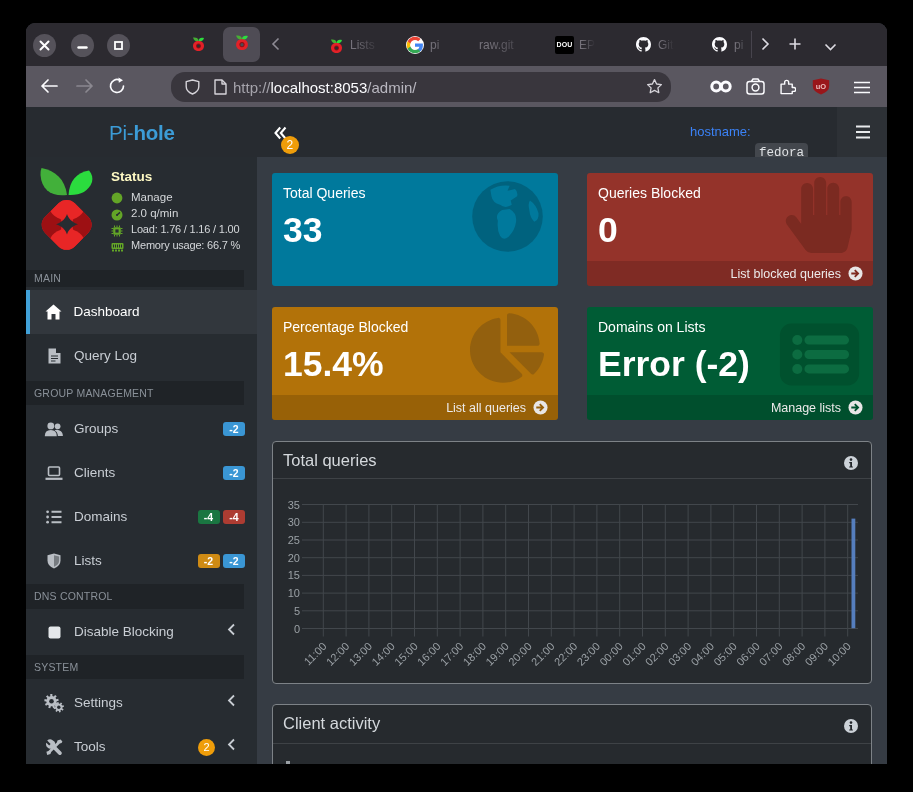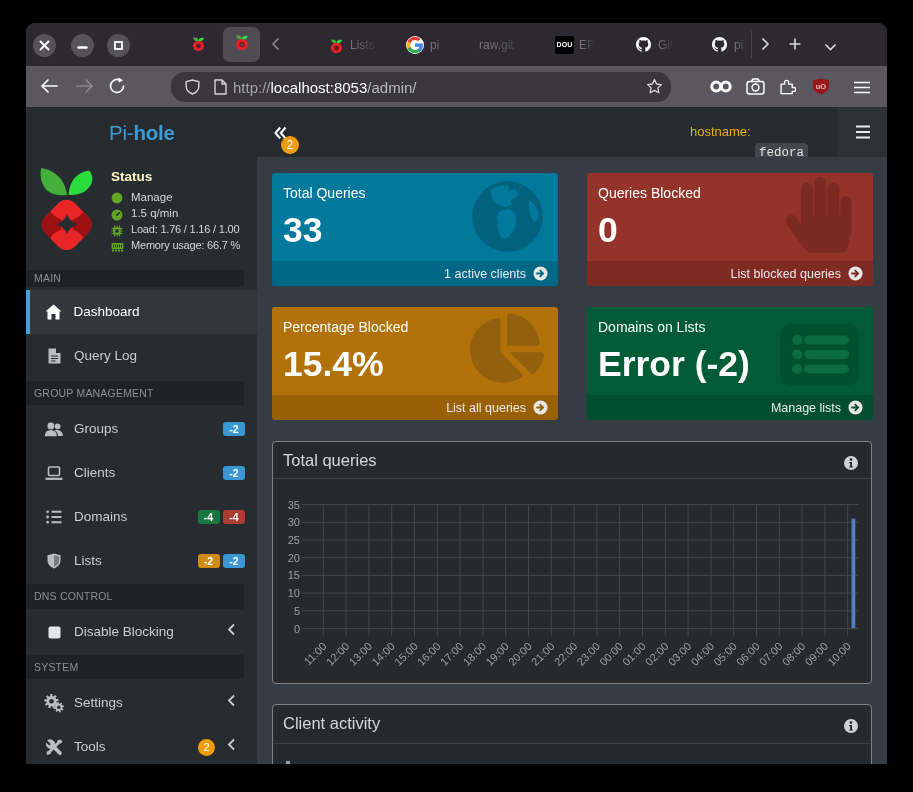--- a/index.html
+++ b/index.html
@@ -211,21 +211,21 @@
         </svg>
     </div>
   </div>
 
   <div id="navbar" class="abs">
     <div class="abs" style="left:83px;top:14px;font-size:20.5px;color:#3c9cd7;letter-spacing:-0.2px;"><span>Pi-</span><span style="font-weight:bold;">hole</span></div>
     <div class="abs" style="left:248px;top:19px;"><svg width="13" height="14" viewBox="0 0 13 14">
           <path d="M6.2 1.5 L1.5 7 L6.2 12.5 M11.5 1.5 L6.8 7 L11.5 12.5" stroke="#fff" stroke-width="2.1" fill="none"></path>
         </svg></div>
     <div class="abs" style="left:254.5px;top:28.7px;width:18.5px;height:18.5px;border-radius:50%;background:#ef9d0a;color:#fff;font-size:12px;text-align:center;line-height:18.5px;">2</div>
-    <div class="abs" style="left:664px;top:17px;font-size:13px;color:#eab308;">hostname:</div>
+    <div class="abs" style="left:664px;top:17px;font-size:13px;color:#3b82f6;">hostname:</div>
     <div class="abs" style="left:729px;top:14px;padding:2.5px 4px;background:#43474d;border-radius:4px;font-family:'Liberation Mono',monospace;font-size:12.5px;color:#dfe2e5;margin-top:22px;">fedora</div>
     <div class="abs" style="left:811px;top:0;width:50px;height:50px;background:#2d3136;"></div>
     <div class="abs" style="left:829px;top:18px;">
       <svg width="16" height="14" viewBox="0 0 16 14">
           <path d="M1 1.5 H15 M1 7 H15 M1 12.5 H15" stroke="#e8eaec" stroke-width="2"></path>
         </svg>
     </div>
   </div>
 
   <div id="sidebar" class="abs">
@@ -253,21 +253,21 @@
     <div class="abs" style="left:85px;top:12px;font-size:13.5px;font-weight:bold;color:#fef9c3;text-align:center;">Status</div>
     <div class="abs" style="left:85px;top:33px;"><svg width="12" height="12" viewBox="0 0 12 12">
           <circle cx="6" cy="6" r="5.4" fill="#63a527"></circle>
         </svg></div>
     <div class="abs" style="left:105px;top:34px;font-size:11.5px;color:#d4d7da;white-space:nowrap;">Manage</div>
     <div class="abs" style="left:85px;top:50px;"><svg width="12" height="12" viewBox="0 0 12 12">
           <circle cx="6" cy="6" r="5.5" fill="#63a527"></circle>
           <path d="M6 6 L9 3.4" stroke="#272c31" stroke-width="1.4"></path>
           <circle cx="6" cy="6" r="1.1" fill="#272c31"></circle>
         </svg></div>
-    <div class="abs" style="left:105px;top:50px;font-size:11.5px;color:#d4d7da;white-space:nowrap;">1.5 q/min</div>
+    <div class="abs" style="left:105px;top:50px;font-size:11.5px;color:#d4d7da;white-space:nowrap;">2.0 q/min</div>
     <div class="abs" style="left:85px;top:66px;"><svg width="12" height="12" viewBox="0 0 12 12">
           <rect x="2.2" y="2.2" width="7.6" height="7.6" rx="1.2" fill="#63a527"></rect>
           <rect x="4.4" y="4.4" width="3.2" height="3.2" fill="#272c31"></rect>
           <path d="M3.5 0.5 v1.7 M6 0.5 v1.7 M8.5 0.5 v1.7 M3.5 9.8 v1.7 M6 9.8 v1.7 M8.5 9.8 v1.7 M0.5 3.5 h1.7 M0.5 6 h1.7 M0.5 8.5 h1.7 M9.8 3.5 h1.7 M9.8 6 h1.7 M9.8 8.5 h1.7" stroke="#63a527" stroke-width="1"></path>
         </svg></div>
     <div class="abs" style="left:105px;top:66px;font-size:11px;letter-spacing:-0.2px;color:#d4d7da;white-space:nowrap;">Load: 1.76 / 1.16 / 1.00</div>
     <div class="abs" style="left:85px;top:82px;"><svg width="13" height="11" viewBox="0 0 13 11">
           <rect x="0.5" y="1" width="12" height="6" rx="1" fill="#63a527"></rect>
           <path d="M2.5 2.5 v3 M4.5 2.5 v3 M6.5 2.5 v3 M8.5 2.5 v3 M10.5 2.5 v3" stroke="#272c31" stroke-width="1"></path>
           <path d="M1 8.5 h2 M4 8.5 h2 M7 8.5 h2 M10 8.5 h2" stroke="#63a527" stroke-width="1.8"></path>
@@ -390,26 +390,20 @@
       <div class="cardico abs" style="right:12px;top:5px;">
         <svg width="77" height="77" viewBox="0 0 36 36">
             <circle cx="18" cy="18" r="16.5" fill="#00627e"></circle>
             <path d="M10 5.5 Q14 3 19 3.6 L18 6 L21.5 5.2 Q23 6.5 22.5 8.5 L19.5 10.5 L20 12.5 Q17 14.5 14.5 12.5 Q11 11.5 10.5 8.5 Z" fill="#00799c"></path>
             <path d="M15.5 15 L19 14.5 Q22.5 16.5 22 20.5 Q21.5 24.5 18.5 27.5 Q16 29.5 14.5 27 Q13 24 13.5 20 Q12 17 15.5 15 Z" fill="#00799c"></path>
             <path d="M28.5 10.5 Q31.5 12.5 32.5 16.5 Q32.8 19.5 30.5 20.5 Q28.5 18.5 28.2 15 Q27.5 12 28.5 10.5 Z" fill="#00799c"></path>
           </svg>
       </div>
       <div class="cardtitle abs">Total Queries</div>
       <div class="cardnum abs">33</div>
-      <div class="cardfoot abs">
-          <span>1 active clients&nbsp;&nbsp;<svg width="15" height="15" viewBox="0 0 16 16" style="vertical-align:-3px;">
-              <circle cx="8" cy="8" r="7.5" fill="#e8e6e6"></circle>
-              <path d="M3.5 8 L10 8 M7.2 4.5 L10.8 8 L7.2 11.5" stroke="#00688a" stroke-width="1.9" fill="none"></path>
-            </svg></span>
-        </div>
     </div>
 
     <div class="card abs" style="left:330px;top:16px;background:#94332a;">
       <div class="cardico abs" style="right:20px;top:4px;">
         <svg width="68" height="76" viewBox="0 0 448 512">
             <path fill="#7b2a21" d="M408.781 128.007C386.356 127.578 368 146.36 368 168.79V256h-8V79.79c0-22.43-18.356-41.212-40.781-40.783C297.488 39.423 280 57.169 280 79v177h-8V40.79C272 18.36 253.644-.422 231.219.007 209.488.423 192 18.169 192 40v216h-8V80.79c0-22.43-18.356-41.212-40.781-40.783C121.488 40.423 104 58.169 104 80v235.992l-31.648-43.519c-12.993-17.866-38.009-21.817-55.877-8.823-17.865 12.994-21.815 38.01-8.822 55.877l125.601 172.705A48 48 0 0 0 172.073 512h197.59c22.274 0 41.622-15.324 46.724-37.006l26.508-112.66a48.02 48.02 0 0 0 1.105-10.998V168c0-21.831-17.488-39.577-39.219-39.993z"></path>
           </svg>
       </div>
       <div class="cardtitle abs">Queries Blocked</div>
       <div class="cardnum abs">0</div>

